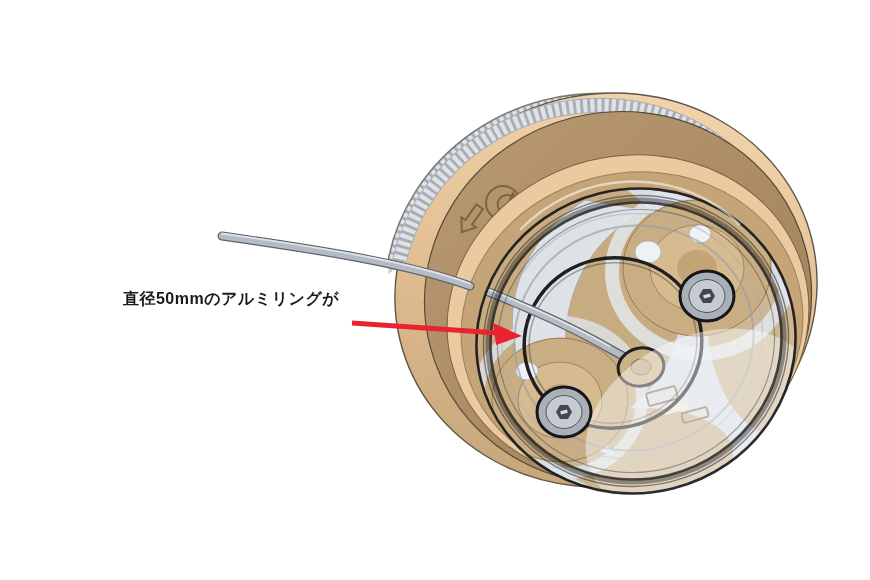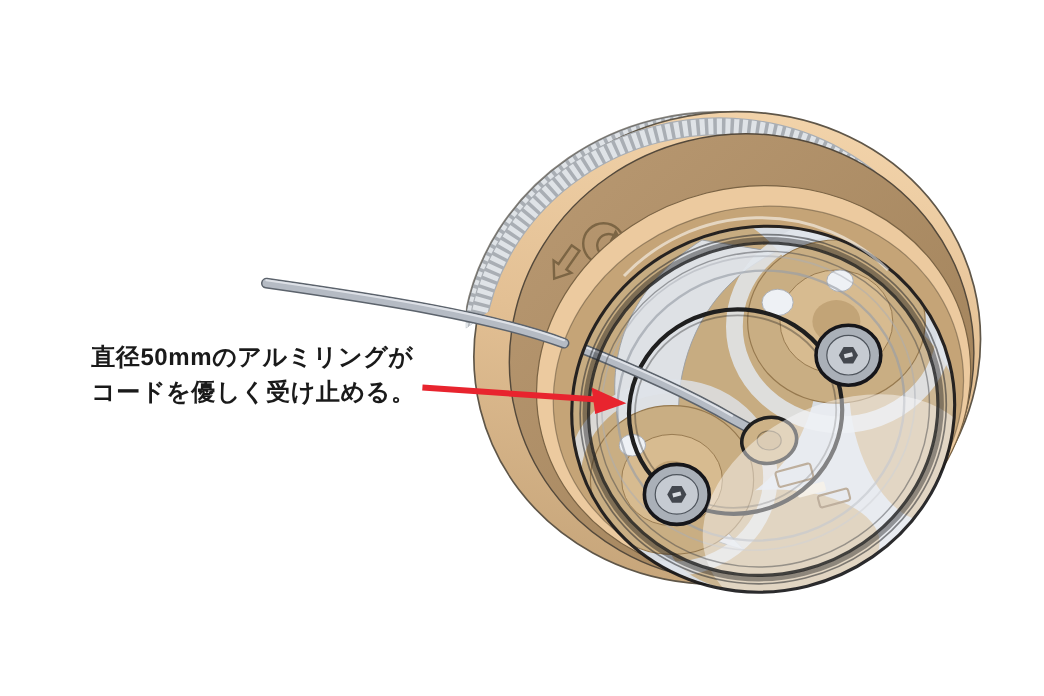--- a/index.html
+++ b/index.html
@@ -5,22 +5,23 @@
   html,body{margin:0;padding:0;background:#fff;}
   .canvas{
     position:relative;width:870px;height:580px;overflow:hidden;
     background:var(--background,#ffffff);
     font-family:"Liberation Sans", sans-serif;
   }
   .scene{position:absolute;left:0;top:0;}
   .annotation{
     position:absolute;left:76px;top:284px;width:310px;
     color:var(--text,#1a1a1a);
-    font-size:20px;font-weight:700;line-height:29px;letter-spacing:.5px;
+    font-size:16px;font-weight:700;line-height:29px;letter-spacing:.5px;
     white-space:nowrap;
+    text-align:center;
   }
   .annotation span{display:block;}
 </style>
 </head>
 <body>
 
 <div class="canvas">
 
   <svg class="scene" width="870" height="580" viewBox="0 0 870 580">
     <defs>
@@ -164,16 +165,15 @@
     </g>
 
     <g>
       <line x1="352" y1="323" x2="498" y2="333" style="stroke:var(--arrow-red,#e8242e)" stroke-width="5"></line>
       <polygon points="522,336 493,323 496,345" style="fill:var(--arrow-red,#e8242e)"></polygon>
     </g>
   </svg>
 
   <div class="annotation">
     <span>直径50mmのアルミリングが</span>
-    <span>コードを優しく受け止める。</span>
   </div>
 
 </div>
 
 </body></html>

